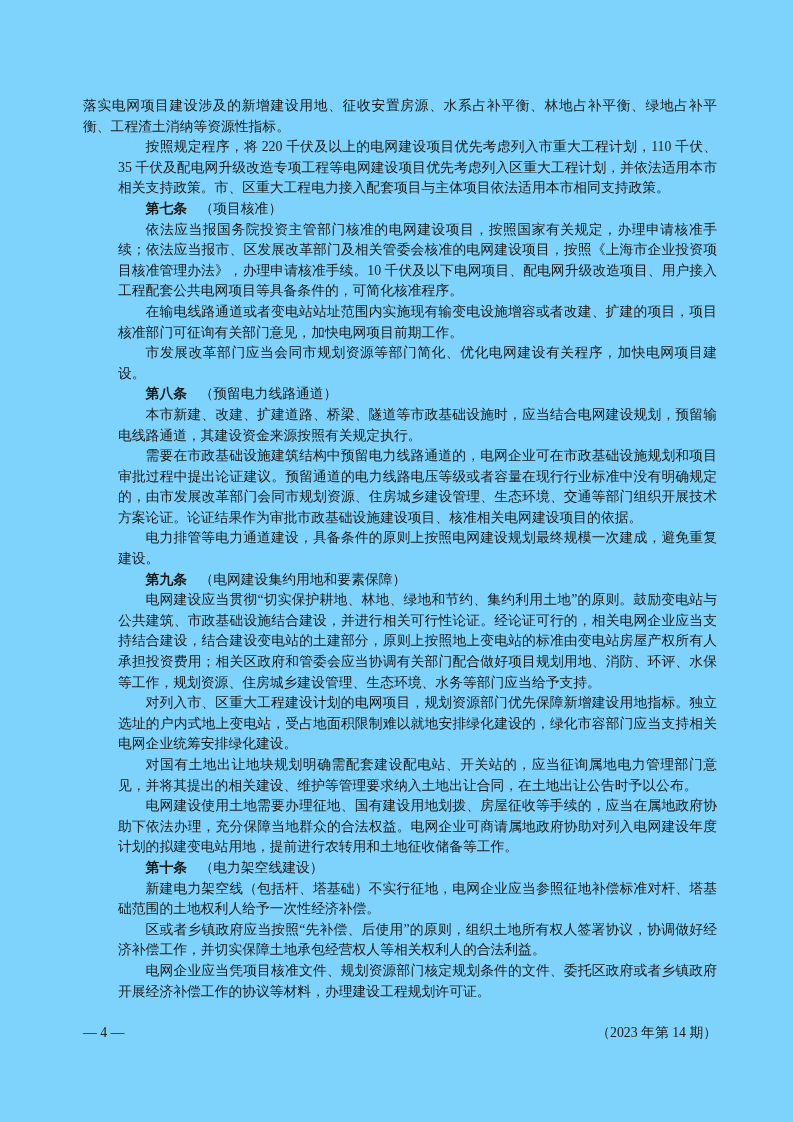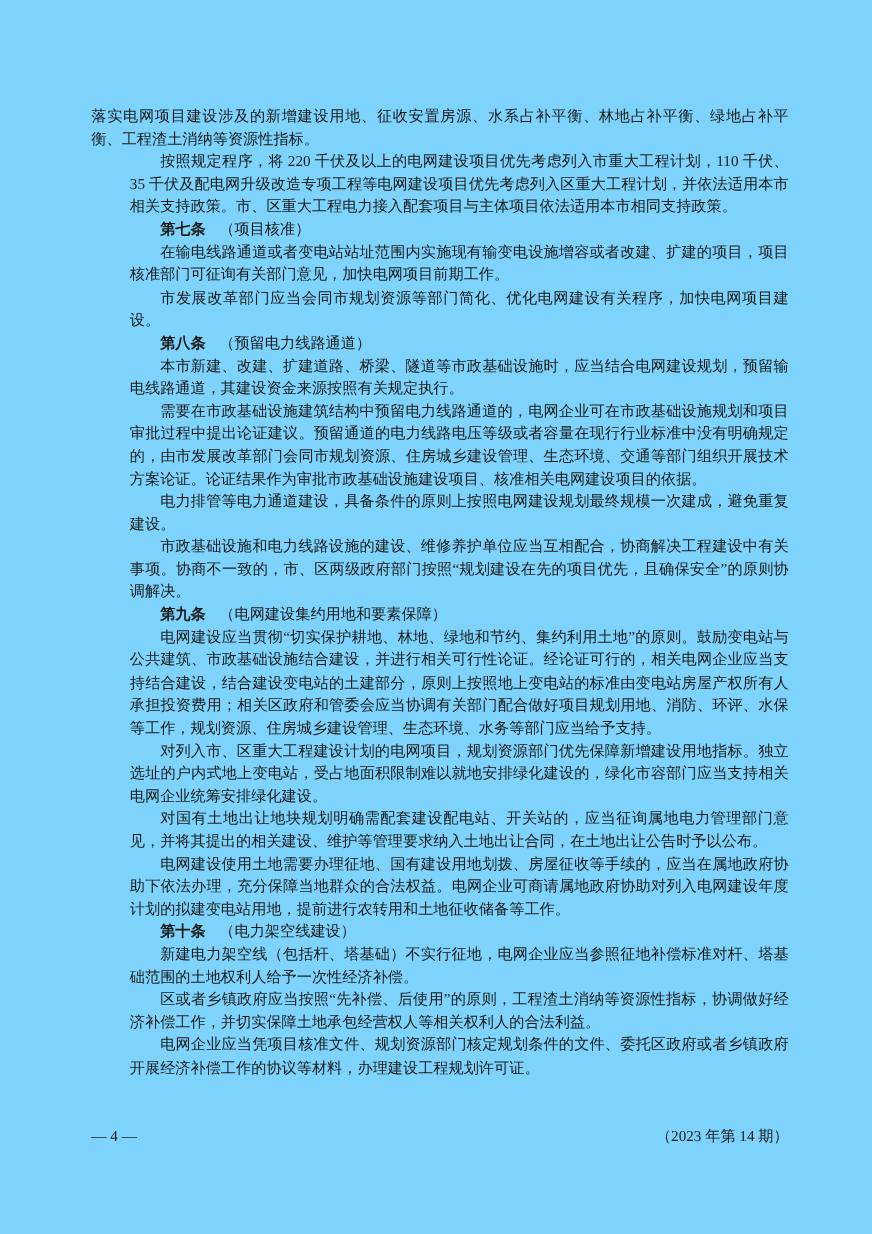--- a/index.html
+++ b/index.html
@@ -68,56 +68,56 @@
   <div class="content">
 
     <p class="para">落实电网项目建设涉及的新增建设用地、征收安置房源、水系占补平衡、林地占补平衡、绿地占补平衡、工程渣土消纳等资源性指标。</p>
 
     <p class="para indent">按照规定程序，将 220 千伏及以上的电网建设项目优先考虑列入市重大工程计划，110 千伏、35 千伏及配电网升级改造专项工程等电网建设项目优先考虑列入区重大工程计划，并依法适用本市相关支持政策。市、区重大工程电力接入配套项目与主体项目依法适用本市相同支持政策。</p>
 
     <p class="para indent article">
       <b class="art-num">第七条</b><span class="art-title">（项目核准）</span>
     </p>
 
+    <p class="para indent">依法应当报国务院投资主管部门核准的电网建设项目，按照国家有关规定，办理申请核准手续；依法应当报市、区发展改革部门及相关管委会核准的电网建设项目，按照《上海市企业投资项目核准管理办法》，办理申请核准手续。10 千伏及以下电网项目、配电网升级改造项目、用户接入工程配套公共电网项目等具备条件的，可简化核准程序。</p>
 
     <p class="para indent">在输电线路通道或者变电站站址范围内实施现有输变电设施增容或者改建、扩建的项目，项目核准部门可征询有关部门意见，加快电网项目前期工作。</p>
 
     <p class="para indent">市发展改革部门应当会同市规划资源等部门简化、优化电网建设有关程序，加快电网项目建设。</p>
 
     <p class="para indent article">
       <b class="art-num">第八条</b><span class="art-title">（预留电力线路通道）</span>
     </p>
 
     <p class="para indent">本市新建、改建、扩建道路、桥梁、隧道等市政基础设施时，应当结合电网建设规划，预留输电线路通道，其建设资金来源按照有关规定执行。</p>
 
     <p class="para indent">需要在市政基础设施建筑结构中预留电力线路通道的，电网企业可在市政基础设施规划和项目审批过程中提出论证建议。预留通道的电力线路电压等级或者容量在现行行业标准中没有明确规定的，由市发展改革部门会同市规划资源、住房城乡建设管理、生态环境、交通等部门组织开展技术方案论证。论证结果作为审批市政基础设施建设项目、核准相关电网建设项目的依据。</p>
 
     <p class="para indent">电力排管等电力通道建设，具备条件的原则上按照电网建设规划最终规模一次建成，避免重复建设。</p>
 
-    <p class="para indent">市政基础设施和电力线路设施的建设、维修养护单位应当互相配合，协商解决工程建设中有关事项。协商不一致的，市、区两级政府部门按照“规划建设在先的项目优先，且确保安全”的原则协调解决。</p>
 
     <p class="para indent article">
       <b class="art-num">第九条</b><span class="art-title">（电网建设集约用地和要素保障）</span>
     </p>
 
     <p class="para indent">电网建设应当贯彻“切实保护耕地、林地、绿地和节约、集约利用土地”的原则。鼓励变电站与公共建筑、市政基础设施结合建设，并进行相关可行性论证。经论证可行的，相关电网企业应当支持结合建设，结合建设变电站的土建部分，原则上按照地上变电站的标准由变电站房屋产权所有人承担投资费用；相关区政府和管委会应当协调有关部门配合做好项目规划用地、消防、环评、水保等工作，规划资源、住房城乡建设管理、生态环境、水务等部门应当给予支持。</p>
 
     <p class="para indent">对列入市、区重大工程建设计划的电网项目，规划资源部门优先保障新增建设用地指标。独立选址的户内式地上变电站，受占地面积限制难以就地安排绿化建设的，绿化市容部门应当支持相关电网企业统筹安排绿化建设。</p>
 
     <p class="para indent">对国有土地出让地块规划明确需配套建设配电站、开关站的，应当征询属地电力管理部门意见，并将其提出的相关建设、维护等管理要求纳入土地出让合同，在土地出让公告时予以公布。</p>
 
     <p class="para indent">电网建设使用土地需要办理征地、国有建设用地划拨、房屋征收等手续的，应当在属地政府协助下依法办理，充分保障当地群众的合法权益。电网企业可商请属地政府协助对列入电网建设年度计划的拟建变电站用地，提前进行农转用和土地征收储备等工作。</p>
 
     <p class="para indent article">
       <b class="art-num">第十条</b><span class="art-title">（电力架空线建设）</span>
     </p>
 
     <p class="para indent">新建电力架空线（包括杆、塔基础）不实行征地，电网企业应当参照征地补偿标准对杆、塔基础范围的土地权利人给予一次性经济补偿。</p>
 
-    <p class="para indent">区或者乡镇政府应当按照“先补偿、后使用”的原则，工程渣土消纳等资源性指标，协调做好经济补偿工作，并切实保障土地承包经营权人等相关权利人的合法利益。</p>
+    <p class="para indent">区或者乡镇政府应当按照“先补偿、后使用”的原则，组织土地所有权人签署协议，协调做好经济补偿工作，并切实保障土地承包经营权人等相关权利人的合法利益。</p>
 
     <p class="para indent">电网企业应当凭项目核准文件、规划资源部门核定规划条件的文件、委托区政府或者乡镇政府开展经济补偿工作的协议等材料，办理建设工程规划许可证。</p>
 
   </div>
 
   <div class="footer">
     <span class="page-num">— 4 —</span>
     <span class="issue">（2023 年第 14 期）</span>
   </div>
 </div>

